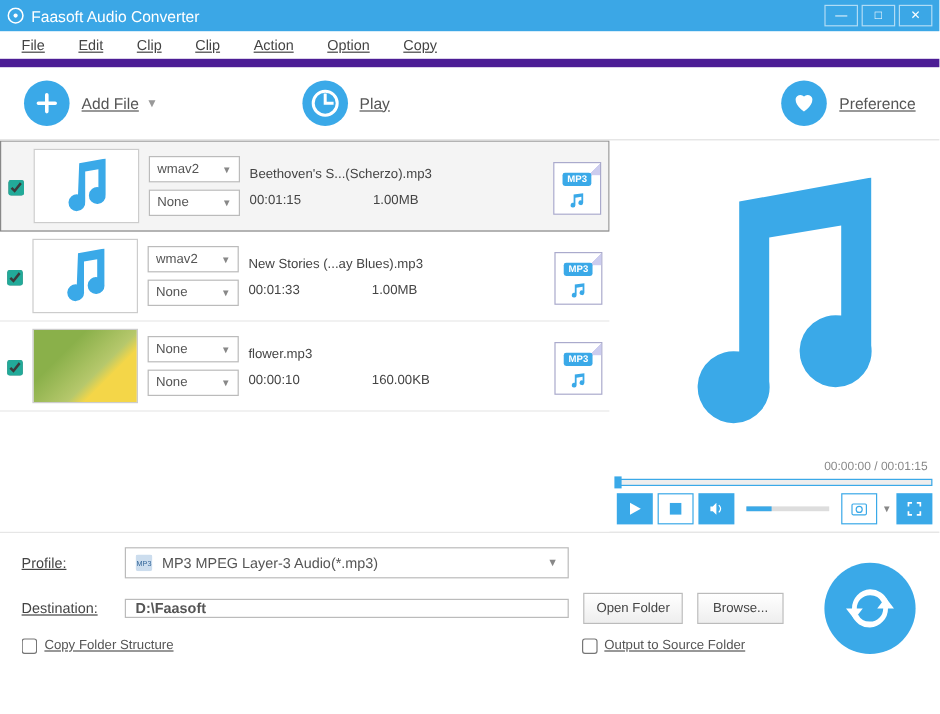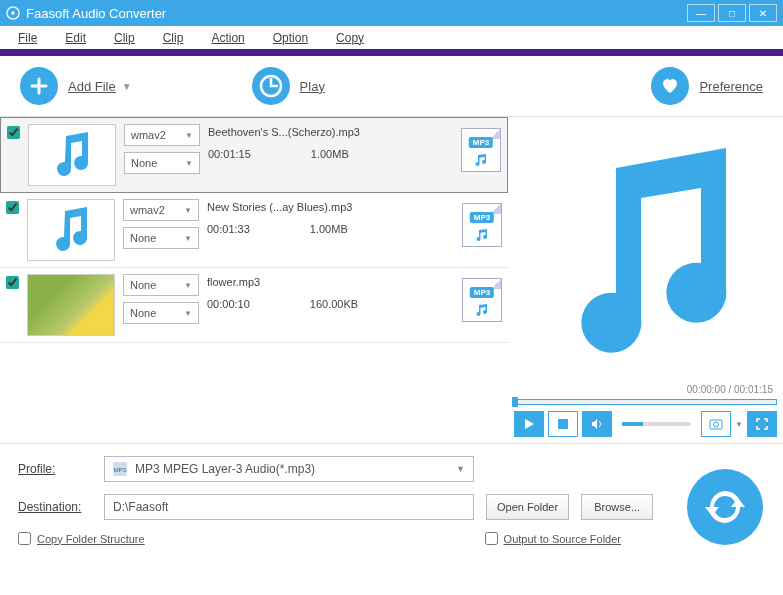--- a/index.html
+++ b/index.html
@@ -15,21 +15,21 @@
 .menubar .ul { text-decoration: underline; text-underline-offset: 1px; }
 
 .toolbar { height: 60px; display: flex; align-items: center; padding: 0 20px; }
 .tool { display: flex; align-items: center; gap: 10px; cursor: pointer; }
 .tool-icon { width: 38px; height: 38px; border-radius: 50%; background: #3aa9e8; display: flex; align-items: center; justify-content: center; }
 .tool-text { font-size: 13px; color: #555; text-decoration: underline; text-underline-offset: 1px; }
 .tool-arrow { color: #999; font-size: 10px; margin-left: -4px; }
 
 .main { display: flex; height: 328px; border-top: 1px solid #e0e0e0; border-bottom: 1px solid #e0e0e0; }
 .filelist { flex: 1; overflow-y: auto; background: #fff; }
-.file-row { display: flex; align-items: flex-start; border-bottom: 1px solid #e8e8e8; padding: 6px 6px; gap: 8px; position: relative; min-height: 70px; }
+.file-row { display: flex; align-items: center; border-bottom: 1px solid #e8e8e8; padding: 6px 6px; gap: 8px; position: relative; min-height: 70px; }
 .file-row.selected { background: #f4f4f4; border: 1px solid #888; }
 .file-check { width: 13px; height: 13px; margin-top: 2px; accent-color: #2a9; cursor: pointer; }
 .thumb { width: 88px; height: 62px; border: 1px solid #ccc; background: #fff; display: flex; align-items: center; justify-content: center; }
 .thumb.music { background: #fff; }
 .thumb.flower { background: linear-gradient(135deg, #8ab04a 30%, #b6c86c 60%, #f4d648 70%); position: relative; }
 
 .file-controls { display: flex; flex-direction: column; gap: 6px; }
 .combo { width: 76px; height: 22px; border: 1px solid #bbb; background: #fff; font-size: 11px; padding: 0 6px; display: flex; align-items: center; justify-content: space-between; cursor: pointer; color: #555; }
 .combo .arr { color: #888; font-size: 8px; }
 
@@ -51,25 +51,25 @@
 .pc-btn { width: 30px; height: 26px; background: #3aa9e8; display: flex; align-items: center; justify-content: center; cursor: pointer; color: #fff; }
 .pc-btn.outline { background: #fff; border: 1px solid #3aa9e8; color: #3aa9e8; }
 .vol-slider { flex: 1; height: 4px; background: #ddd; position: relative; margin: 0 6px; }
 .vol-slider .vfill { position: absolute; left: 0; top: 0; height: 100%; width: 30%; background: #3aa9e8; }
 
 .bottom { padding: 12px 18px 10px; font-size: 12px; color: #444; position: relative; }
 .row { display: flex; align-items: center; gap: 12px; margin-bottom: 12px; }
 .row .label { width: 74px; text-decoration: underline; text-underline-offset: 1px; }
 .profile-select { width: 370px; height: 26px; border: 1px solid #bbb; background: #fff; display: flex; align-items: center; padding: 0 8px; gap: 8px; font-size: 12px; color: #555; cursor: pointer; }
 .profile-select .arr { margin-left: auto; color: #888; font-size: 9px; }
-.dest-input { width: 370px; height: 26px; border: 1px solid #bbb; background: #fff; padding: 0 8px; font-size: 12px; color: #555; }
+.dest-input { width: 370px; height: 16px; border: 1px solid #bbb; background: #fff; padding: 0 8px; font-size: 12px; color: #555; font-weight: bold; }
 .btn { height: 26px; padding: 0 10px; border: 1px solid #bbb; background: linear-gradient(#fff, #eee); font-size: 11px; cursor: pointer; display: flex; align-items: center; color: #444; min-width: 72px; justify-content: center; }
 
 .checks { display: flex; gap: 340px; font-size: 11px; color: #555; margin-top: 4px; }
-.checks label { display: flex; align-items: center; gap: 6px; cursor: pointer; text-decoration: underline; text-underline-offset: 1px; }
+.checks label { display: flex; align-items: flex-start; gap: 6px; cursor: pointer; text-decoration: underline; text-underline-offset: 1px; }
 .convert-btn { position: absolute; right: 20px; bottom: 10px; width: 76px; height: 76px; border-radius: 50%; background: #3aa9e8; display: flex; align-items: center; justify-content: center; cursor: pointer; }
 </style>
 </head>
 <body>
 
 <div class="titlebar">
   <svg class="title-icon" viewBox="0 0 16 16">
       <circle cx="8" cy="8" r="7" fill="none" stroke="#fff" stroke-width="1.5"></circle>
       <circle cx="8" cy="8" r="2" fill="#fff"></circle>
     </svg>

